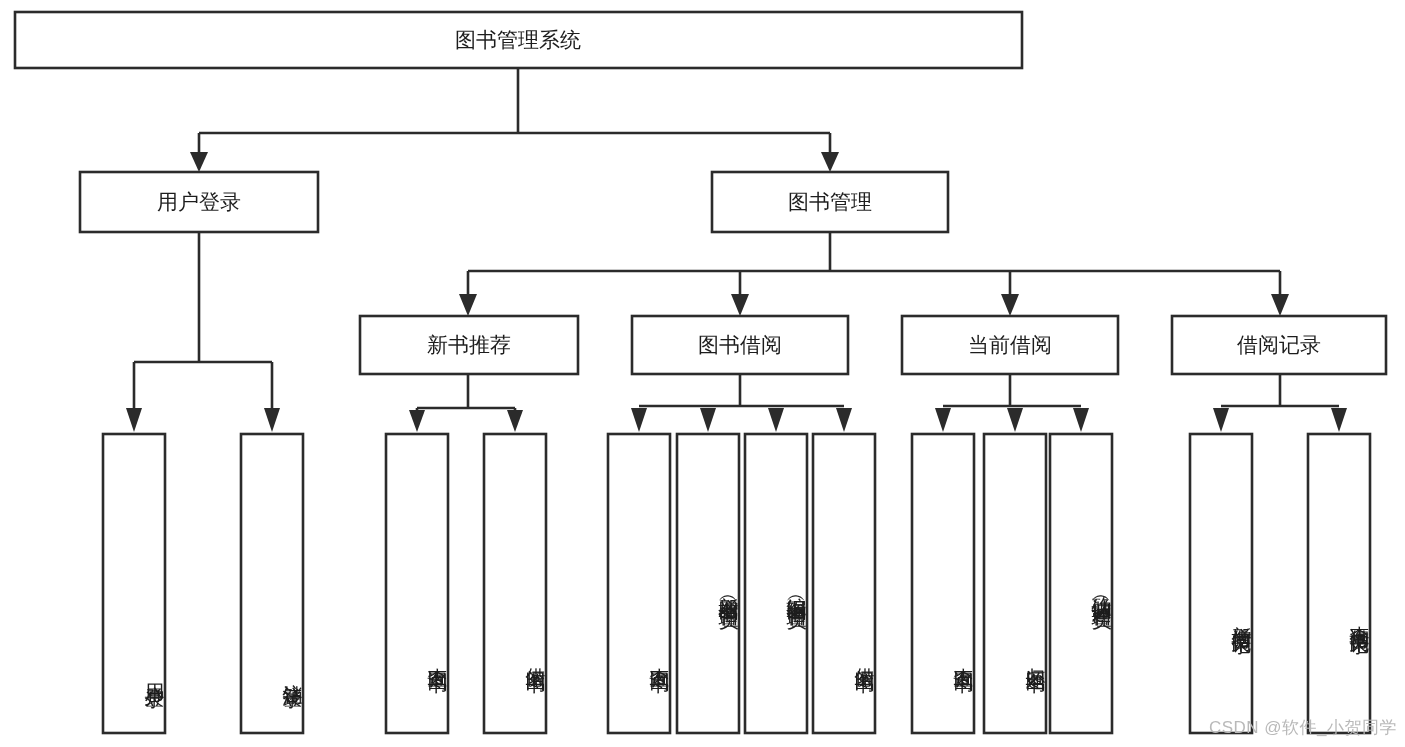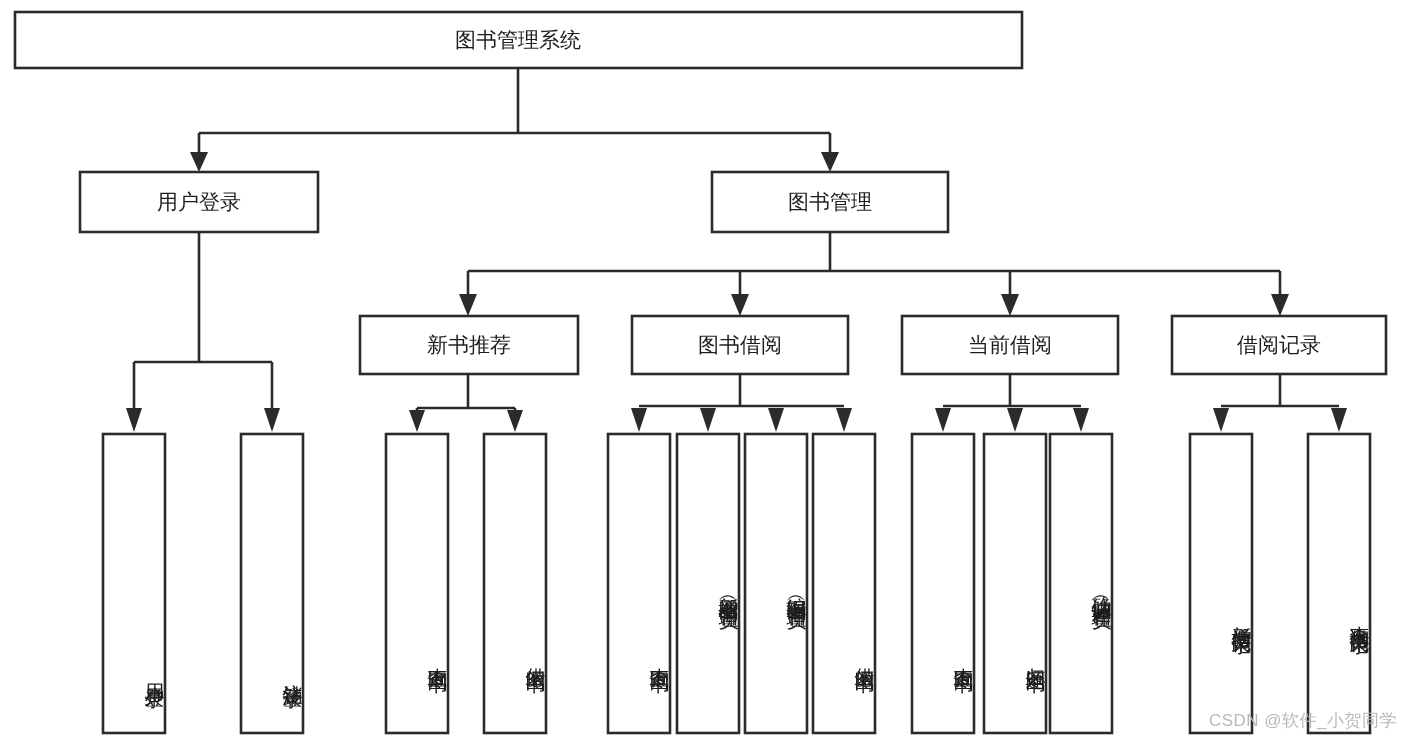--- a/index.html
+++ b/index.html
@@ -59,21 +59,21 @@
     line-height: 1.0;
     color: #1d1d1d;
     letter-spacing: 2px;
     white-space: nowrap;
     pointer-events: none;
     font-family: "Liberation Sans", "DejaVu Sans", sans-serif;
   }
   .watermark {
     position: absolute;
     right: 8px;
-    bottom: 15px;
+    bottom: 8px;
     font-size: 17px;
     color: #b9b9b9;
     font-family: "Liberation Sans", "DejaVu Sans", sans-serif;
     white-space: nowrap;
     letter-spacing: 0.5px;
   }
 </style>
 </head>
 <body>
 

